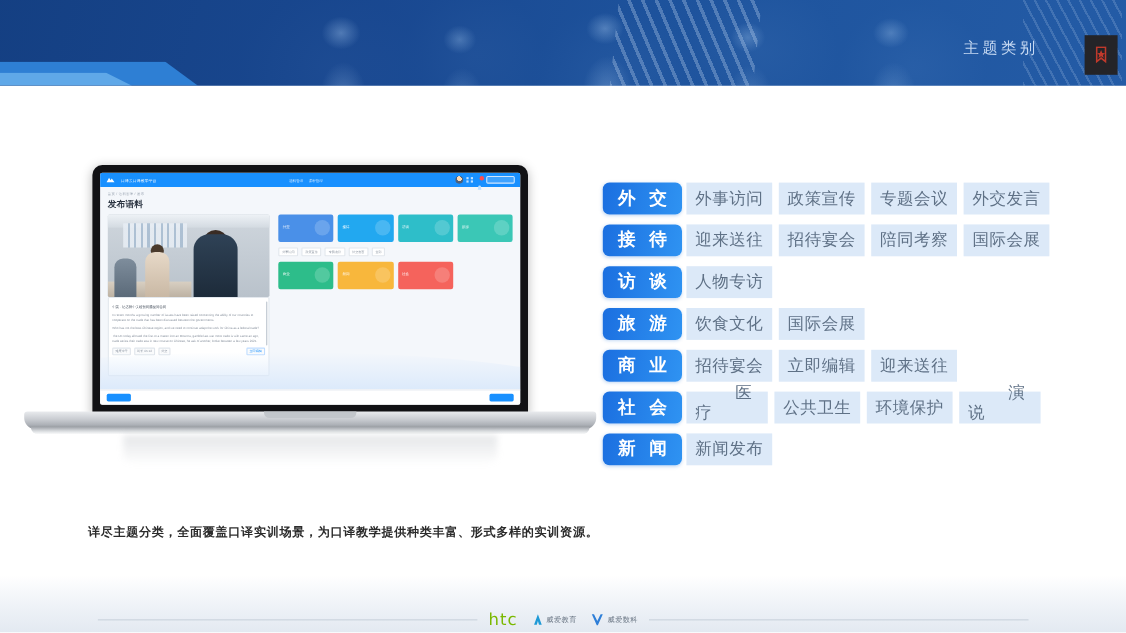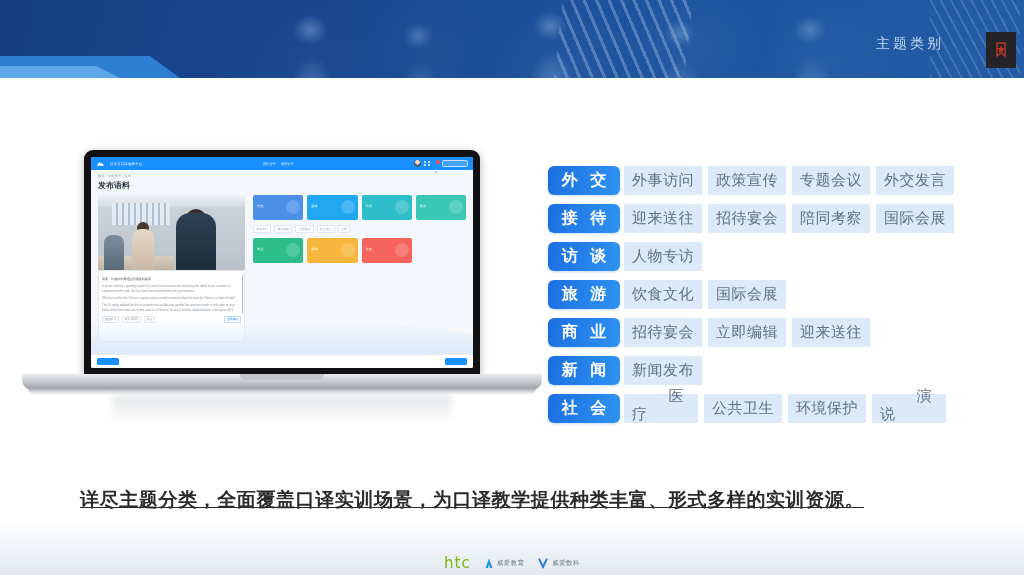--- a/index.html
+++ b/index.html
@@ -223,34 +223,33 @@
   
   .cat-sub.stacked {
     display:block; padding:0 6px; position:relative; width:74px;
     text-align:left; line-height:1;
   }
   .cat-sub.stacked .s-top { position:absolute; right:14px; top:-6px; font-size:15px; }
   .cat-sub.stacked .s-bot { position:absolute; left:8px; top:12px; font-size:15px; }
 
   
   .caption {
-    position:absolute; left:80px; top:409px; width:880px;
-    font-size:19px; font-weight:bold; color:#2b2b2b; letter-spacing:.6px;
+    position:absolute; left:80px; top:398px; width:880px;
+    font-size:11px; font-weight:bold; color:#2b2b2b; letter-spacing:.6px;
     white-space:nowrap;
-    text-decoration:underline;
   }
 
   
   .footer {
     position:absolute; left:0; top:523px; width:1024px; height:52px;
     background:linear-gradient(180deg,#ffffff 0%,#eef2f7 55%,#e3e9f1 100%);
   }
   .footer-inner {
     position:absolute; left:0; top:30px; width:1024px; height:20px;
-    display:flex; align-items:center; justify-content:center; gap:10px;flex-direction:column;
+    display:flex; align-items:center; justify-content:center; gap:10px;
   }
   .foot-rule { height:1px; background:#c9d2dc; flex:1; max-width:345px; }
   .foot-logos { display:flex; align-items:center; gap:13px; }
   .foot-htc { font-size:15px; color:#7ab800; letter-spacing:1px;
     font-family:"DejaVu Sans",sans-serif; }
   .foot-brand { display:flex; align-items:center; gap:3px; }
   .foot-brand-txt { font-size:6.5px; color:#6a7684; letter-spacing:.4px; white-space:nowrap; }
 </style>
 </head>
 <body>
@@ -420,36 +419,36 @@
     </div>
 
     <div class="cat-row">
       <div class="cat-label">商 业</div>
       <div class="cat-sub">招待宴会</div>
       <div class="cat-sub">立即编辑</div>
       <div class="cat-sub">迎来送往</div>
     </div>
 
     <div class="cat-row">
-      <div class="cat-label">新 闻</div>
-      <div class="cat-sub">新闻发布</div>
-    </div>
-
-    <div class="cat-row">
       <div class="cat-label">社 会</div>
       <div class="cat-sub stacked">
         <span class="s-top">医</span>
         <span class="s-bot">疗</span>
       </div>
       <div class="cat-sub">公共卫生</div>
       <div class="cat-sub">环境保护</div>
       <div class="cat-sub stacked">
         <span class="s-top">演</span>
         <span class="s-bot">说</span>
       </div>
+    </div>
+
+    <div class="cat-row">
+      <div class="cat-label">新 闻</div>
+      <div class="cat-sub">新闻发布</div>
     </div>
 
   </div>
 
   <div class="caption">详尽主题分类，全面覆盖口译实训场景，为口译教学提供种类丰富、形式多样的实训资源。</div>
 </div>
 
 <div class="footer">
   <div class="footer-inner">
     <div class="foot-rule"></div>

